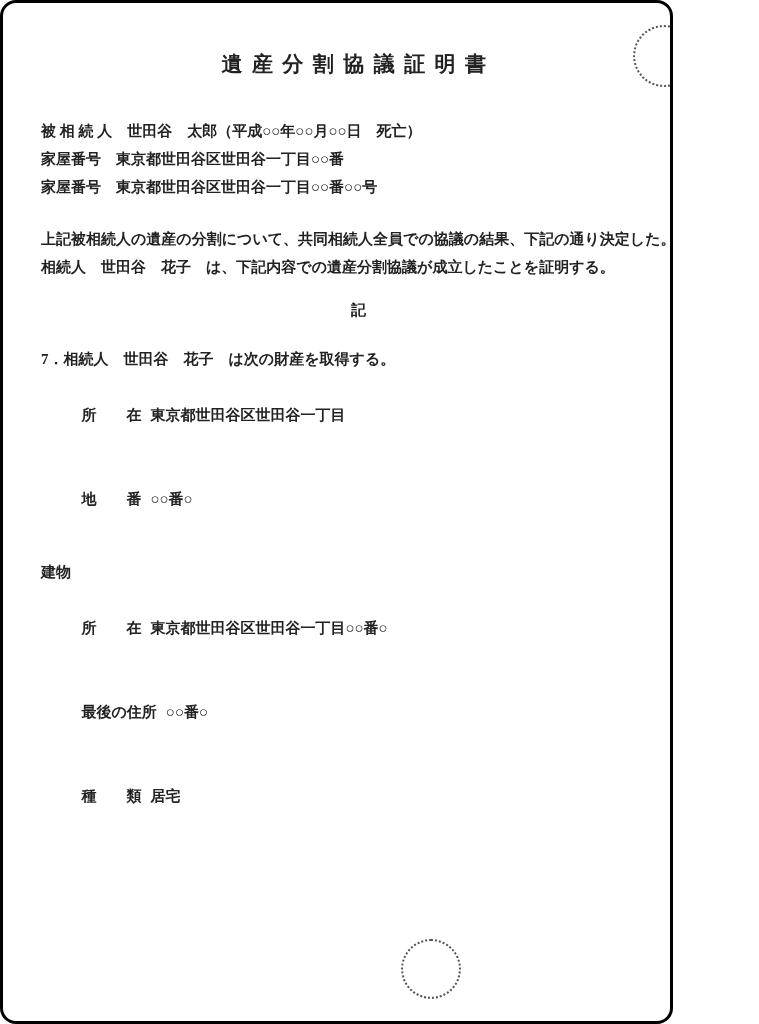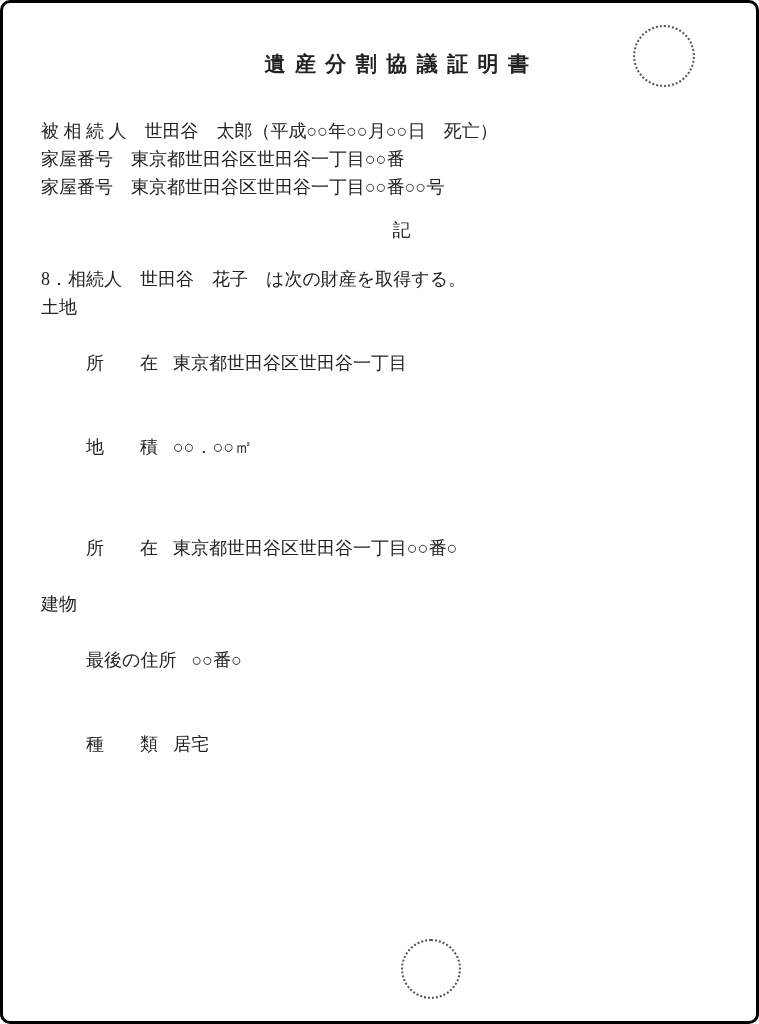--- a/index.html
+++ b/index.html
@@ -2,51 +2,52 @@
 <html lang="ja"><head>
 <meta charset="utf-8">
 <style>
   html, body {
     margin: 0;
     padding: 0;
     background: #ffffff;
   }
   .page {
     position: relative;
-    width: 759px;
+    width: 673px;
     height: 1024px;
     box-sizing: border-box;
     background: #ffffff;
     border: 3px solid #000000;
-    border-radius: 10px;
+    border-radius: 16px;
     padding: 46px 34px 0 38px;
     font-family: "Liberation Serif", "DejaVu Serif", serif;
     color: #222222;
     overflow: hidden;
   }
   .title {
     margin: 0 0 0 40px;
     font-size: 21px;
     line-height: 30px;
     font-weight: bold;
     letter-spacing: 0.45em;
     text-align: center;
     white-space: pre;
   }
   .line {
-    font-size: 18px;
+    font-size: 15px;
     line-height: 28px;
     white-space: pre;
+    font-weight: bold;
   }
   .record-marker {
     text-align: center;
     margin-left: 40px;
   }
   .prop-row { padding-left: 18px; }
-  .prop-value { margin-left: 15px; }
+  .prop-value { margin-left: 9px; }
   .mt-38 { margin-top: 38px; }
   .mt-24 { margin-top: 24px; }
   .mt-21 { margin-top: 21px; }
   .mt-17 { margin-top: 17px; }
   .mt-15 { margin-top: 15px; }
   .stamp {
     position: absolute;
     border: 2px dotted #555555;
     border-radius: 50%;
     background: transparent;
@@ -73,40 +74,43 @@
   <div class="stamp stamp-bottom"></div>
 
   <h1 class="title">遺産分割協議証明書</h1>
 
   <div class="mt-38">
     <div class="line">被 相 続 人　世田谷　太郎（平成○○年○○月○○日　死亡）</div>
     <div class="line">家屋番号　東京都世田谷区世田谷一丁目○○番</div>
     <div class="line">家屋番号　東京都世田谷区世田谷一丁目○○番○○号</div>
   </div>
 
+  <div class="mt-24">
+    <div class="line">上記被相続人の遺産の分割について、共同相続人全員での協議の結果、下記の通り決定した。</div>
+    <div class="line">相続人　世田谷　花子　は、下記内容での遺産分割協議が成立したことを証明する。</div>
+  </div>
 
   <div class="line record-marker mt-15">記</div>
 
-  <div class="line mt-21">8．相続人　世田谷　花子　は次の財産を取得する。</div>
+  <div class="line mt-21">7．相続人　世田谷　花子　は次の財産を取得する。</div>
 
   <div>
-    <div class="line">土地</div>
     <div class="line prop-row">
       <span class="prop-label">所　　在</span><span class="prop-value">東京都世田谷区世田谷一丁目</span>
     </div>
     <div class="line prop-row">
-      <span class="prop-label">地　　積</span><span class="prop-value">○○．○○㎡</span>
+      <span class="prop-label">地　　番</span><span class="prop-value">○○番○</span>
     </div>
   </div>
 
   <div class="mt-17">
+    <div class="line">建物</div>
     <div class="line prop-row">
       <span class="prop-label">所　　在</span><span class="prop-value">東京都世田谷区世田谷一丁目○○番○</span>
     </div>
-    <div class="line">建物</div>
     <div class="line prop-row">
       <span class="prop-label">最後の住所</span><span class="prop-value">○○番○</span>
     </div>
     <div class="line prop-row">
       <span class="prop-label">種　　類</span><span class="prop-value">居宅</span>
     </div>
 
   </div>
 
 </div>

